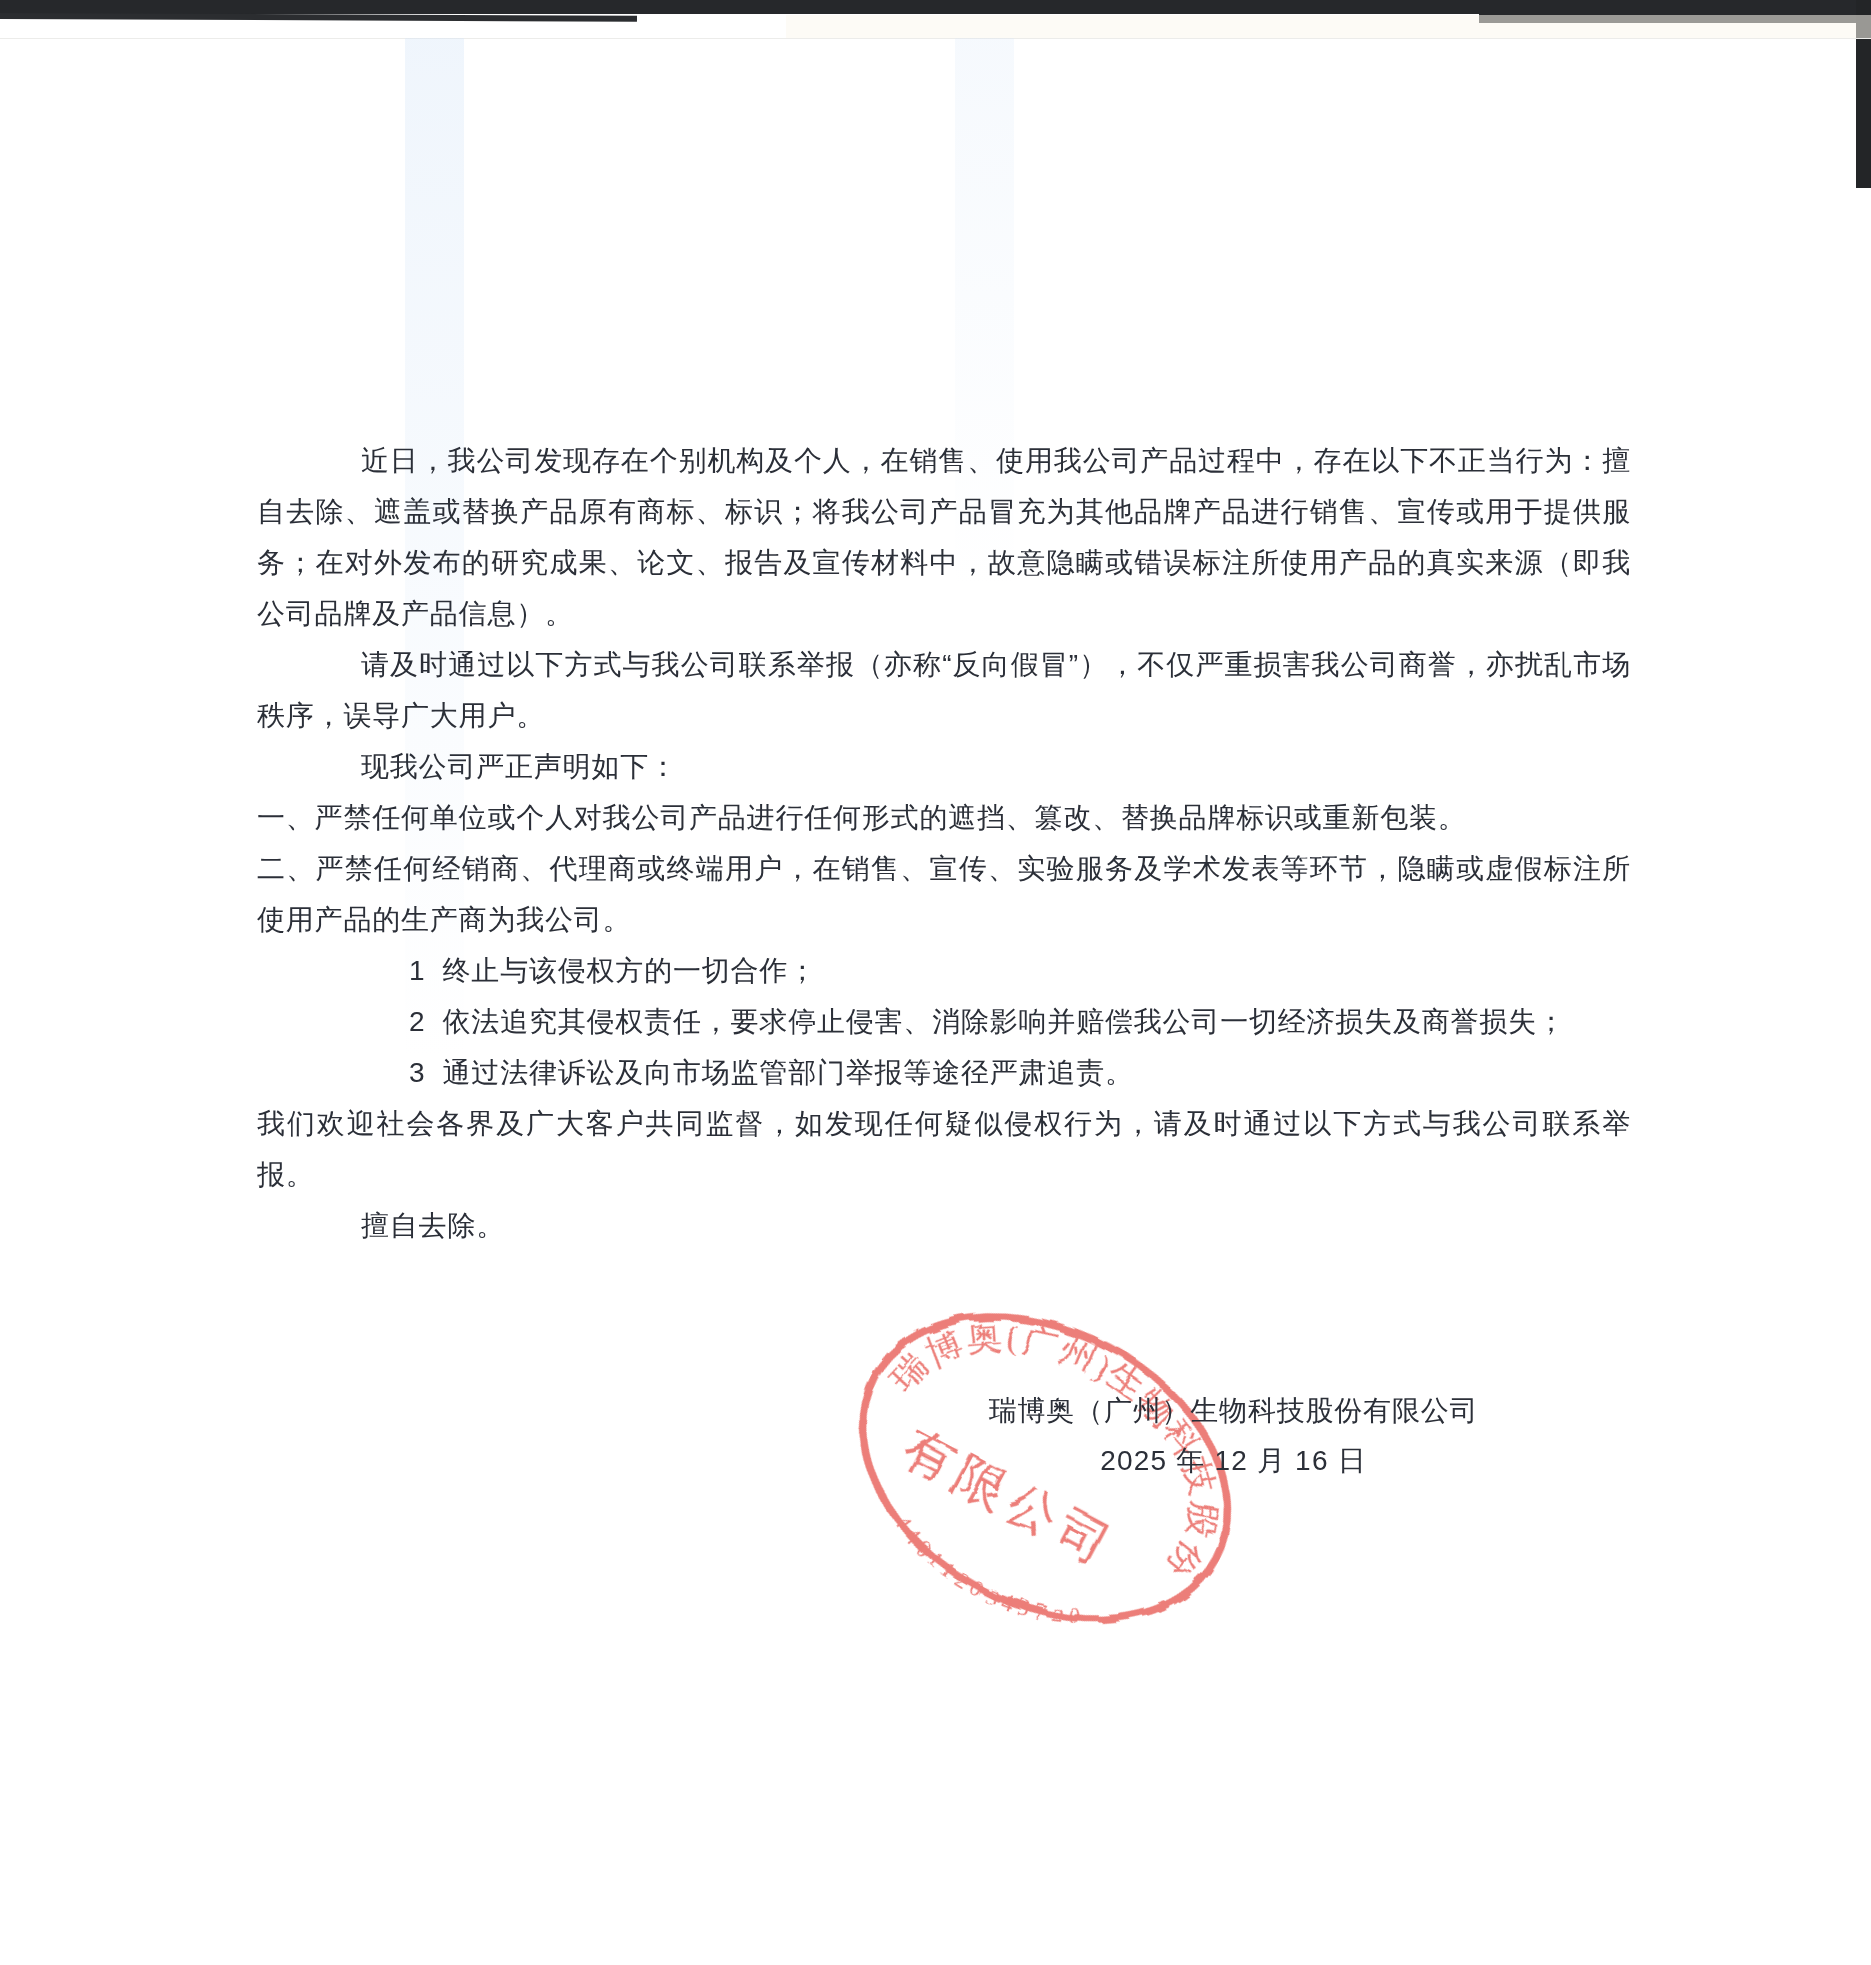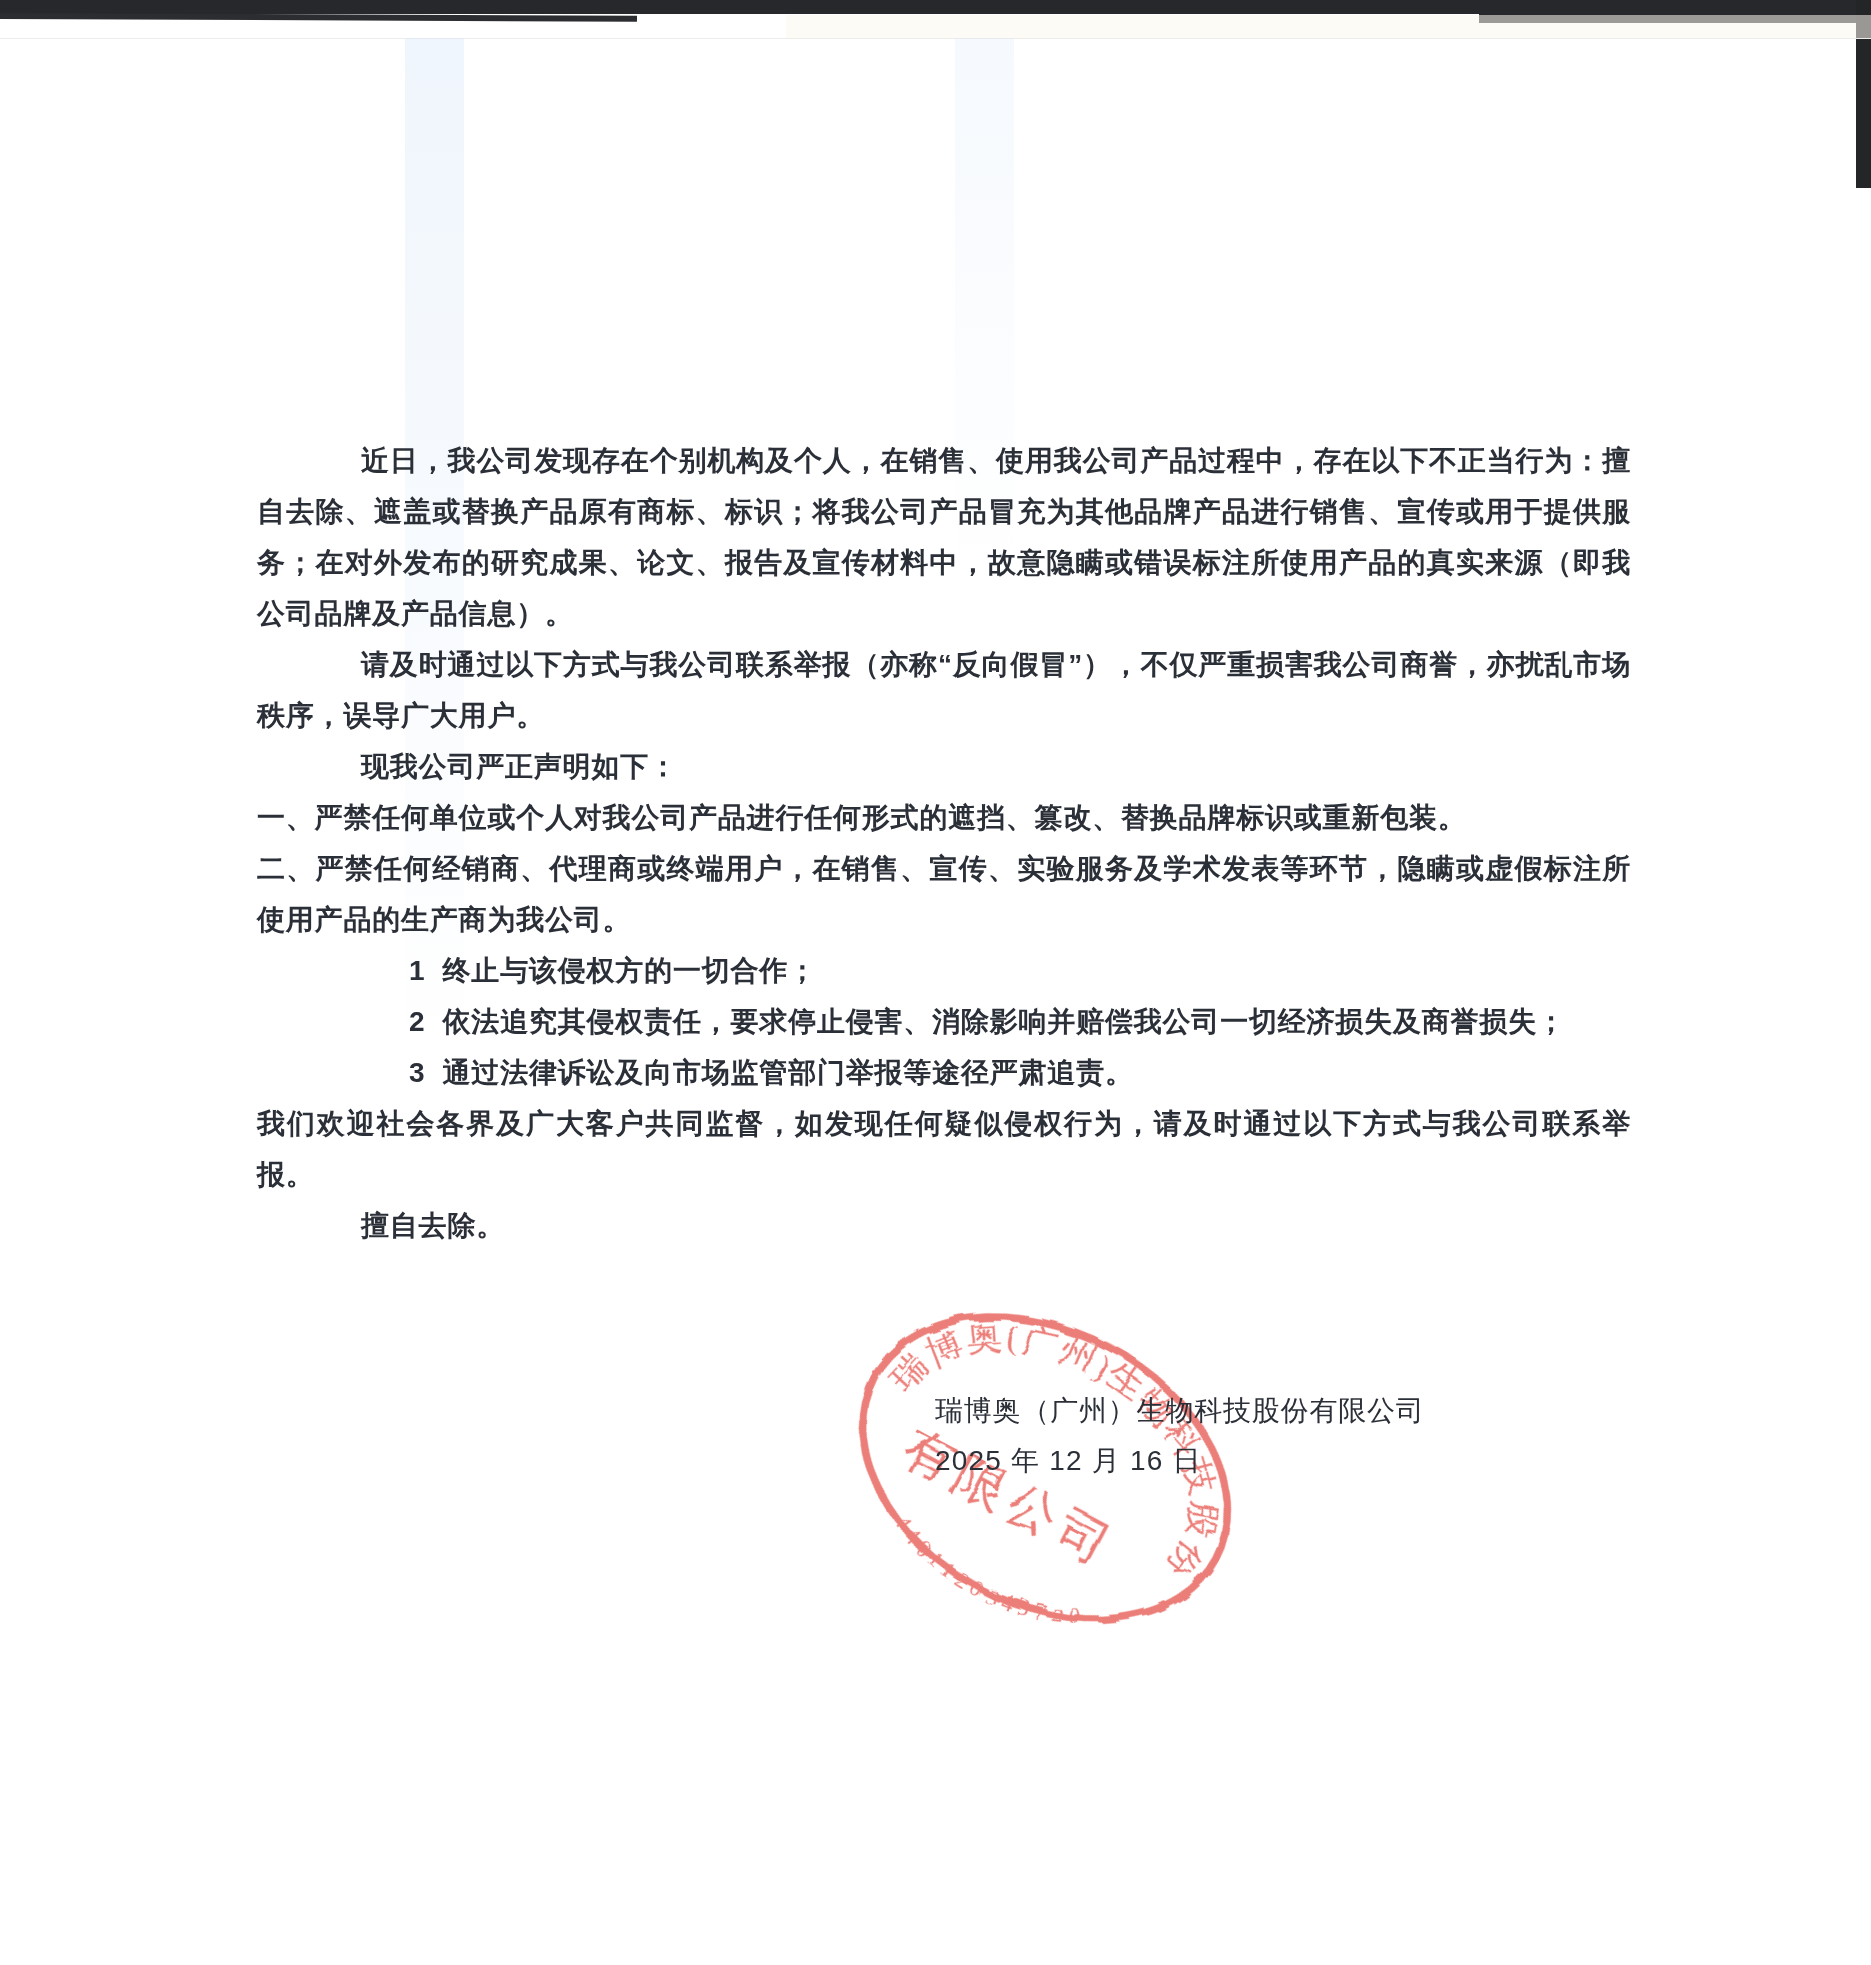--- a/index.html
+++ b/index.html
@@ -28,27 +28,27 @@
     text-align:center;
     font-size:56px; font-weight:600; letter-spacing:1.6px;
     color:#30343d;
   }
   .doc-body {
     position:absolute; left:257px; top:435px; width:1374px;
     font-size:28px; line-height:51px; letter-spacing:0.8px;
     color:#2b2f38;
     text-align:justify;
   }
-  .doc-body p { margin:0; padding:0;font-weight:bold; }
+  .doc-body p { margin:0; padding:0; }
   .doc-body p.ind { text-indent:104px; }
   .doc-body p.sub { padding-left:152px; word-spacing:8.6px; }
 
   .signature {
     position:absolute; left:935px; top:1386px; width:597px;
-    text-align:left; color:#2b2f38; z-index:3;
+    text-align:center; color:#2b2f38; z-index:3;
   }
   .sig-company { font-size:28px; line-height:50px; letter-spacing:0.8px; }
   .sig-date    { font-size:28px; line-height:50px; letter-spacing:1.2px; }
 
   
   .stamp {
     position:absolute; left:817px; top:1299px; width:456px; height:338px;
     transform:rotate(28deg);
     opacity:0.82;
     z-index:2;

